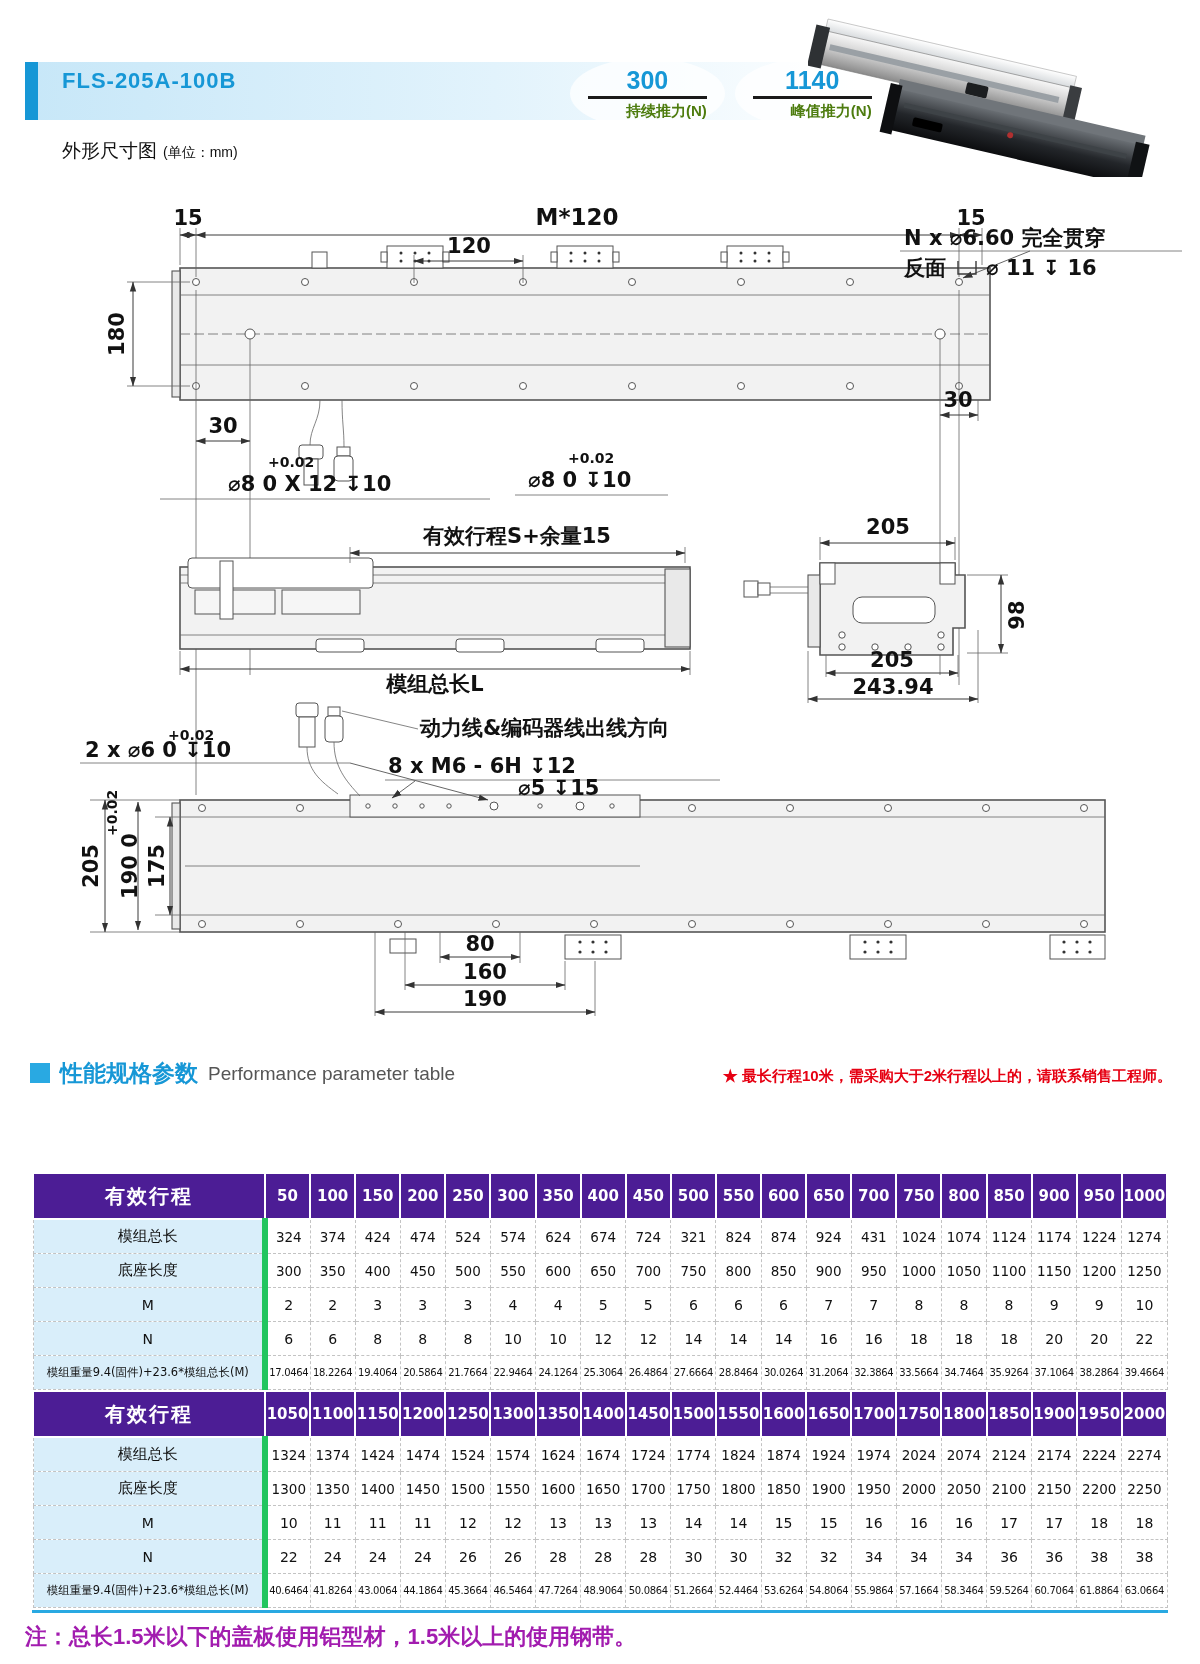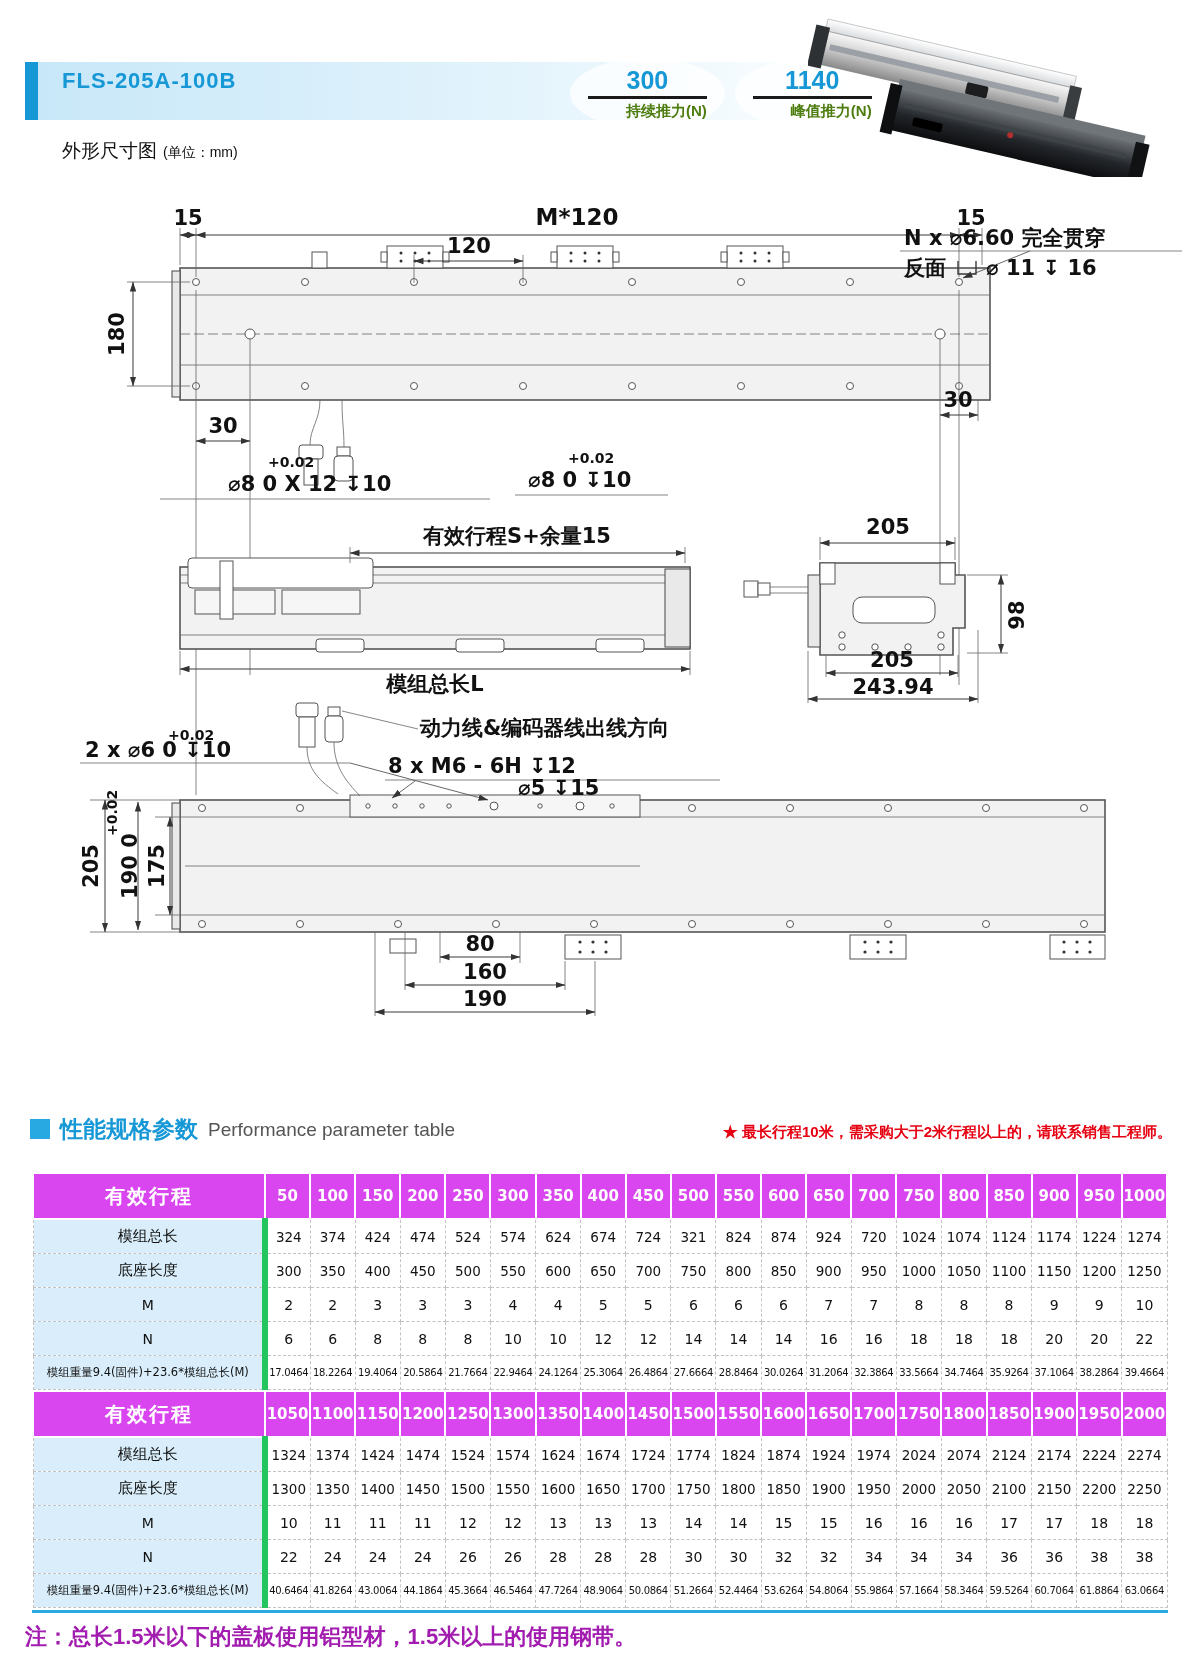--- a/index.html
+++ b/index.html
@@ -34,33 +34,33 @@
   .dl{stroke:#3a3a3a;stroke-width:1.4;fill:none;}
   .dla{stroke:#3a3a3a;stroke-width:1;fill:none;marker-start:url(#ar);marker-end:url(#ar);}
   .lda{stroke:#555;stroke-width:.9;fill:none;marker-end:url(#ar);}
   .dt{font:bold 21px "DejaVu Sans",sans-serif;fill:#111;text-anchor:middle;}
   .dtl{font:bold 23px "DejaVu Sans",sans-serif;fill:#111;text-anchor:middle;}
   .dts{font:bold 14px "DejaVu Sans",sans-serif;fill:#111;text-anchor:start;}
   .st{text-anchor:start;}
   .dot{fill:#333;}
 
   
-  .sec-header{position:absolute;left:30px;top:1118px;width:1142px;display:flex;
+  .sec-header{position:absolute;left:30px;top:1062px;width:1142px;display:flex;
         align-items:flex-end;gap:10px;}
   .sec-sq{width:20px;height:20px;background:#29a9e2;margin-bottom:2px;}
   .sec-cn{color:#1697d6;font-size:23px;font-weight:bold;line-height:1;}
   .sec-en{color:#555;font-size:19px;line-height:1.1;}
   .sec-warn{margin-left:auto;color:#e60012;font-size:15px;font-weight:bold;line-height:1.2;}
 
   .tables{position:absolute;left:32px;top:1172px;width:1136px;}
   .spec-table{border-collapse:collapse;width:1136px;table-layout:fixed;
         font-family:"DejaVu Sans",sans-serif;}
   .spec-table th,.spec-table td{text-align:center;vertical-align:middle;padding:0;
         overflow:hidden;white-space:nowrap;}
-  .spec-table th{background:#d946ef;color:#fff;border:2px solid #fff;height:44px;
+  .spec-table th{background:#4c1d95;color:#fff;border:2px solid #fff;height:44px;
         font-size:15px;font-weight:bold;}
   .spec-table th.rowhead{font-size:20px;width:230px;letter-spacing:2px;}
   .spec-table td{border:1px dashed #c3c3c3;height:33px;font-size:13.5px;color:#111;background:#fff;}
   .spec-table td.rowhead{background:#d9eefa;font-size:15px;border-right:6px solid #22c55e;}
   .spec-table tr.r2 td,.spec-table tr.r3 td{font-size:14px;}
   .spec-table tr.r4 td{font-size:10px;letter-spacing:-.3px;}
   .spec-table tr.r4 td.rowhead{font-size:11.5px;letter-spacing:0;}
   .blue-rule{width:1136px;border-top:3px solid #29a9e2;margin-top:2px;}
   .foot-note{position:absolute;left:25px;top:1622px;color:#a21caf;
         font-size:22px;font-weight:bold;}
@@ -469,21 +469,21 @@
             <td>474</td>
             <td>524</td>
             <td>574</td>
             <td>624</td>
             <td>674</td>
             <td>724</td>
             <td>321</td>
             <td>824</td>
             <td>874</td>
             <td>924</td>
-            <td>720</td>
+            <td>431</td>
             <td>1024</td>
             <td>1074</td>
             <td>1124</td>
             <td>1174</td>
             <td>1224</td>
             <td>1274</td>
           </tr>
           <tr class="r1">
             <td class="rowhead">底座长度</td>
             <td>300</td>

